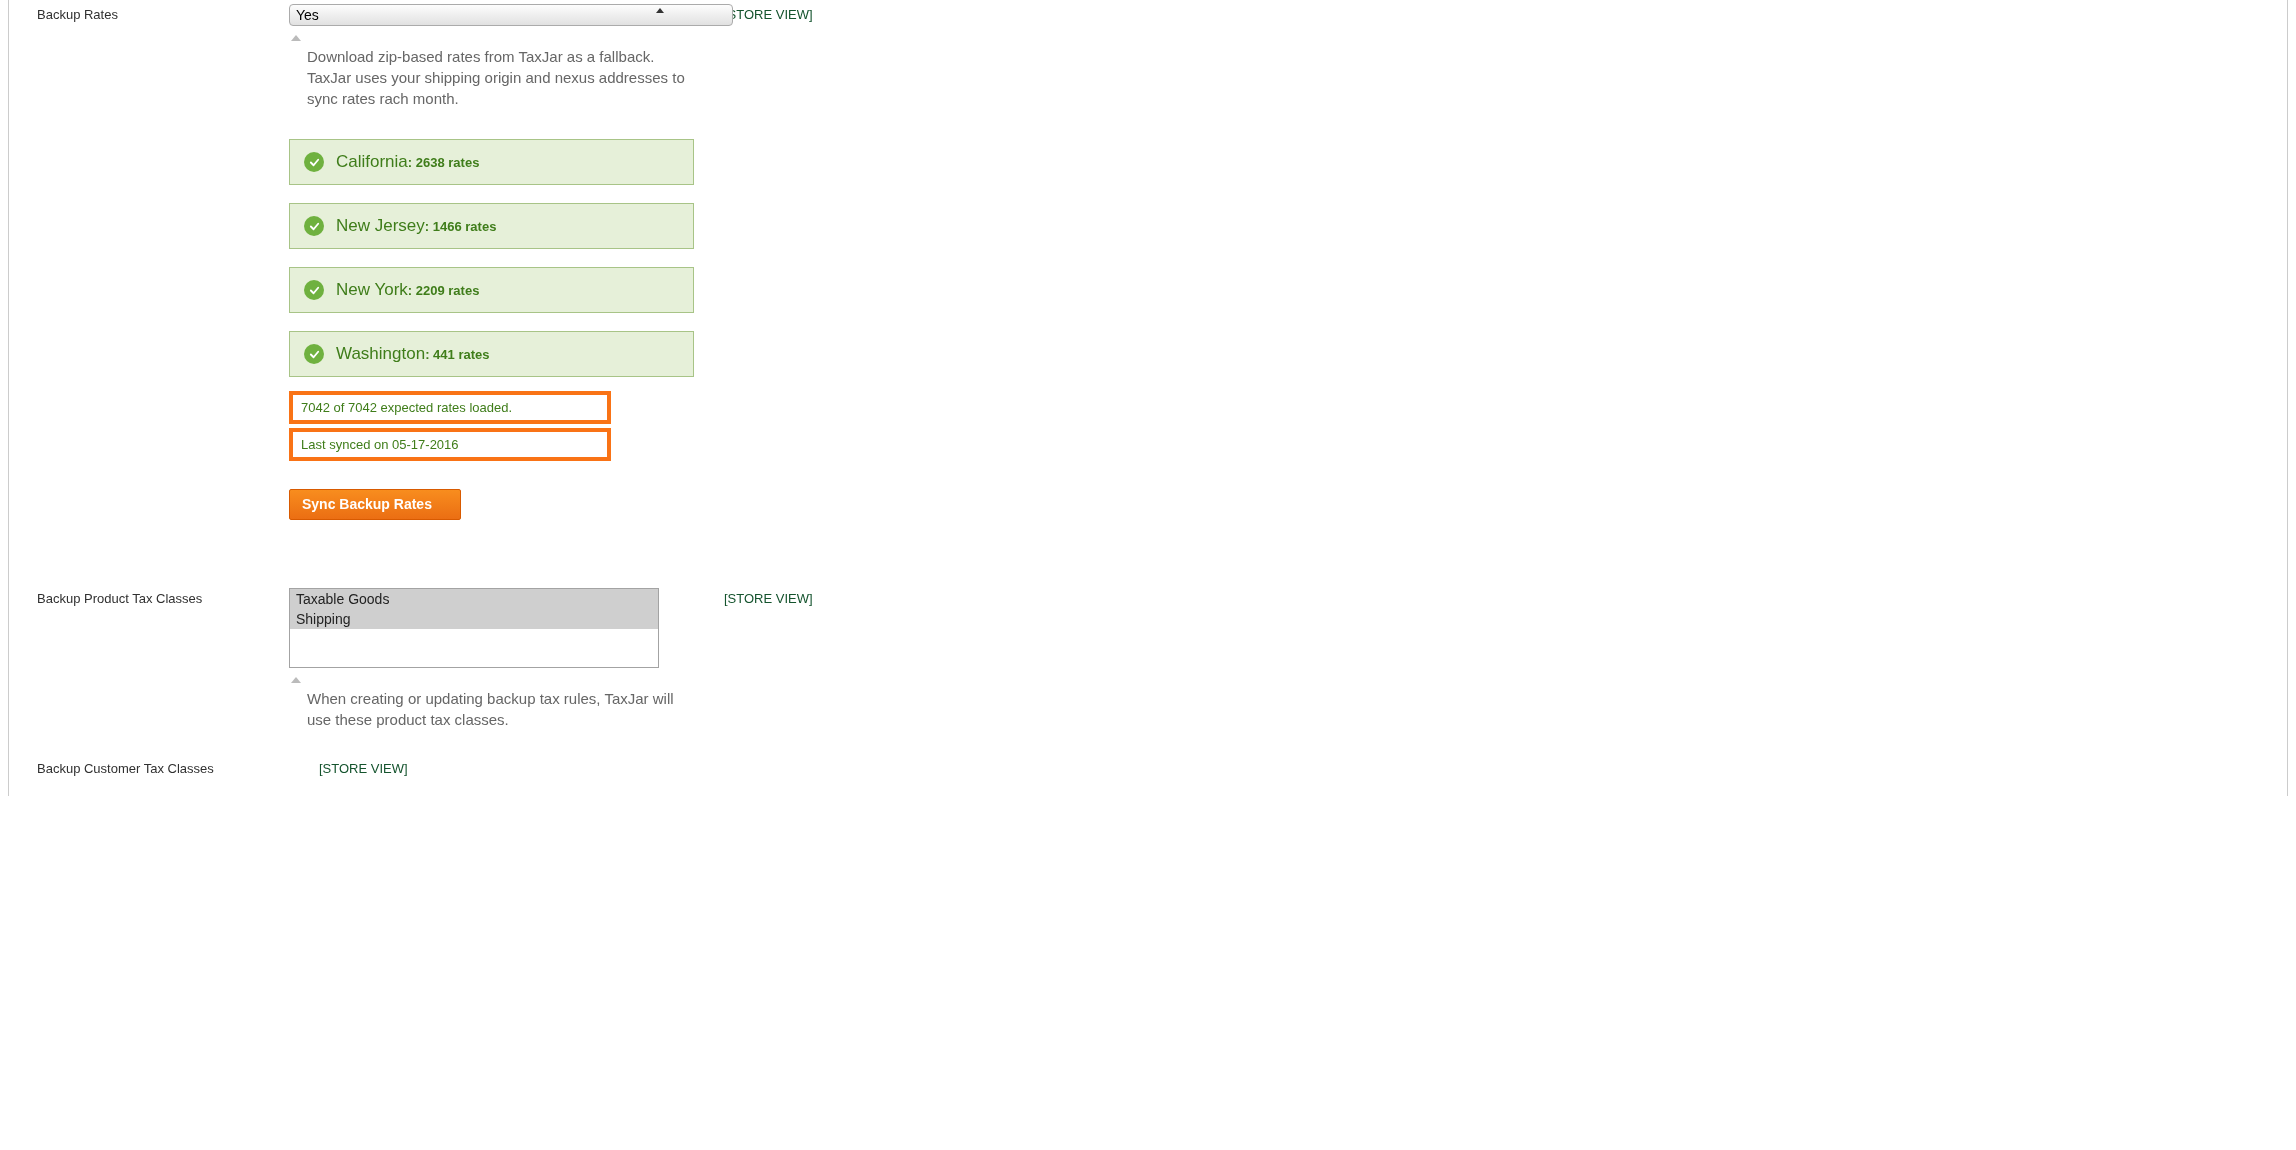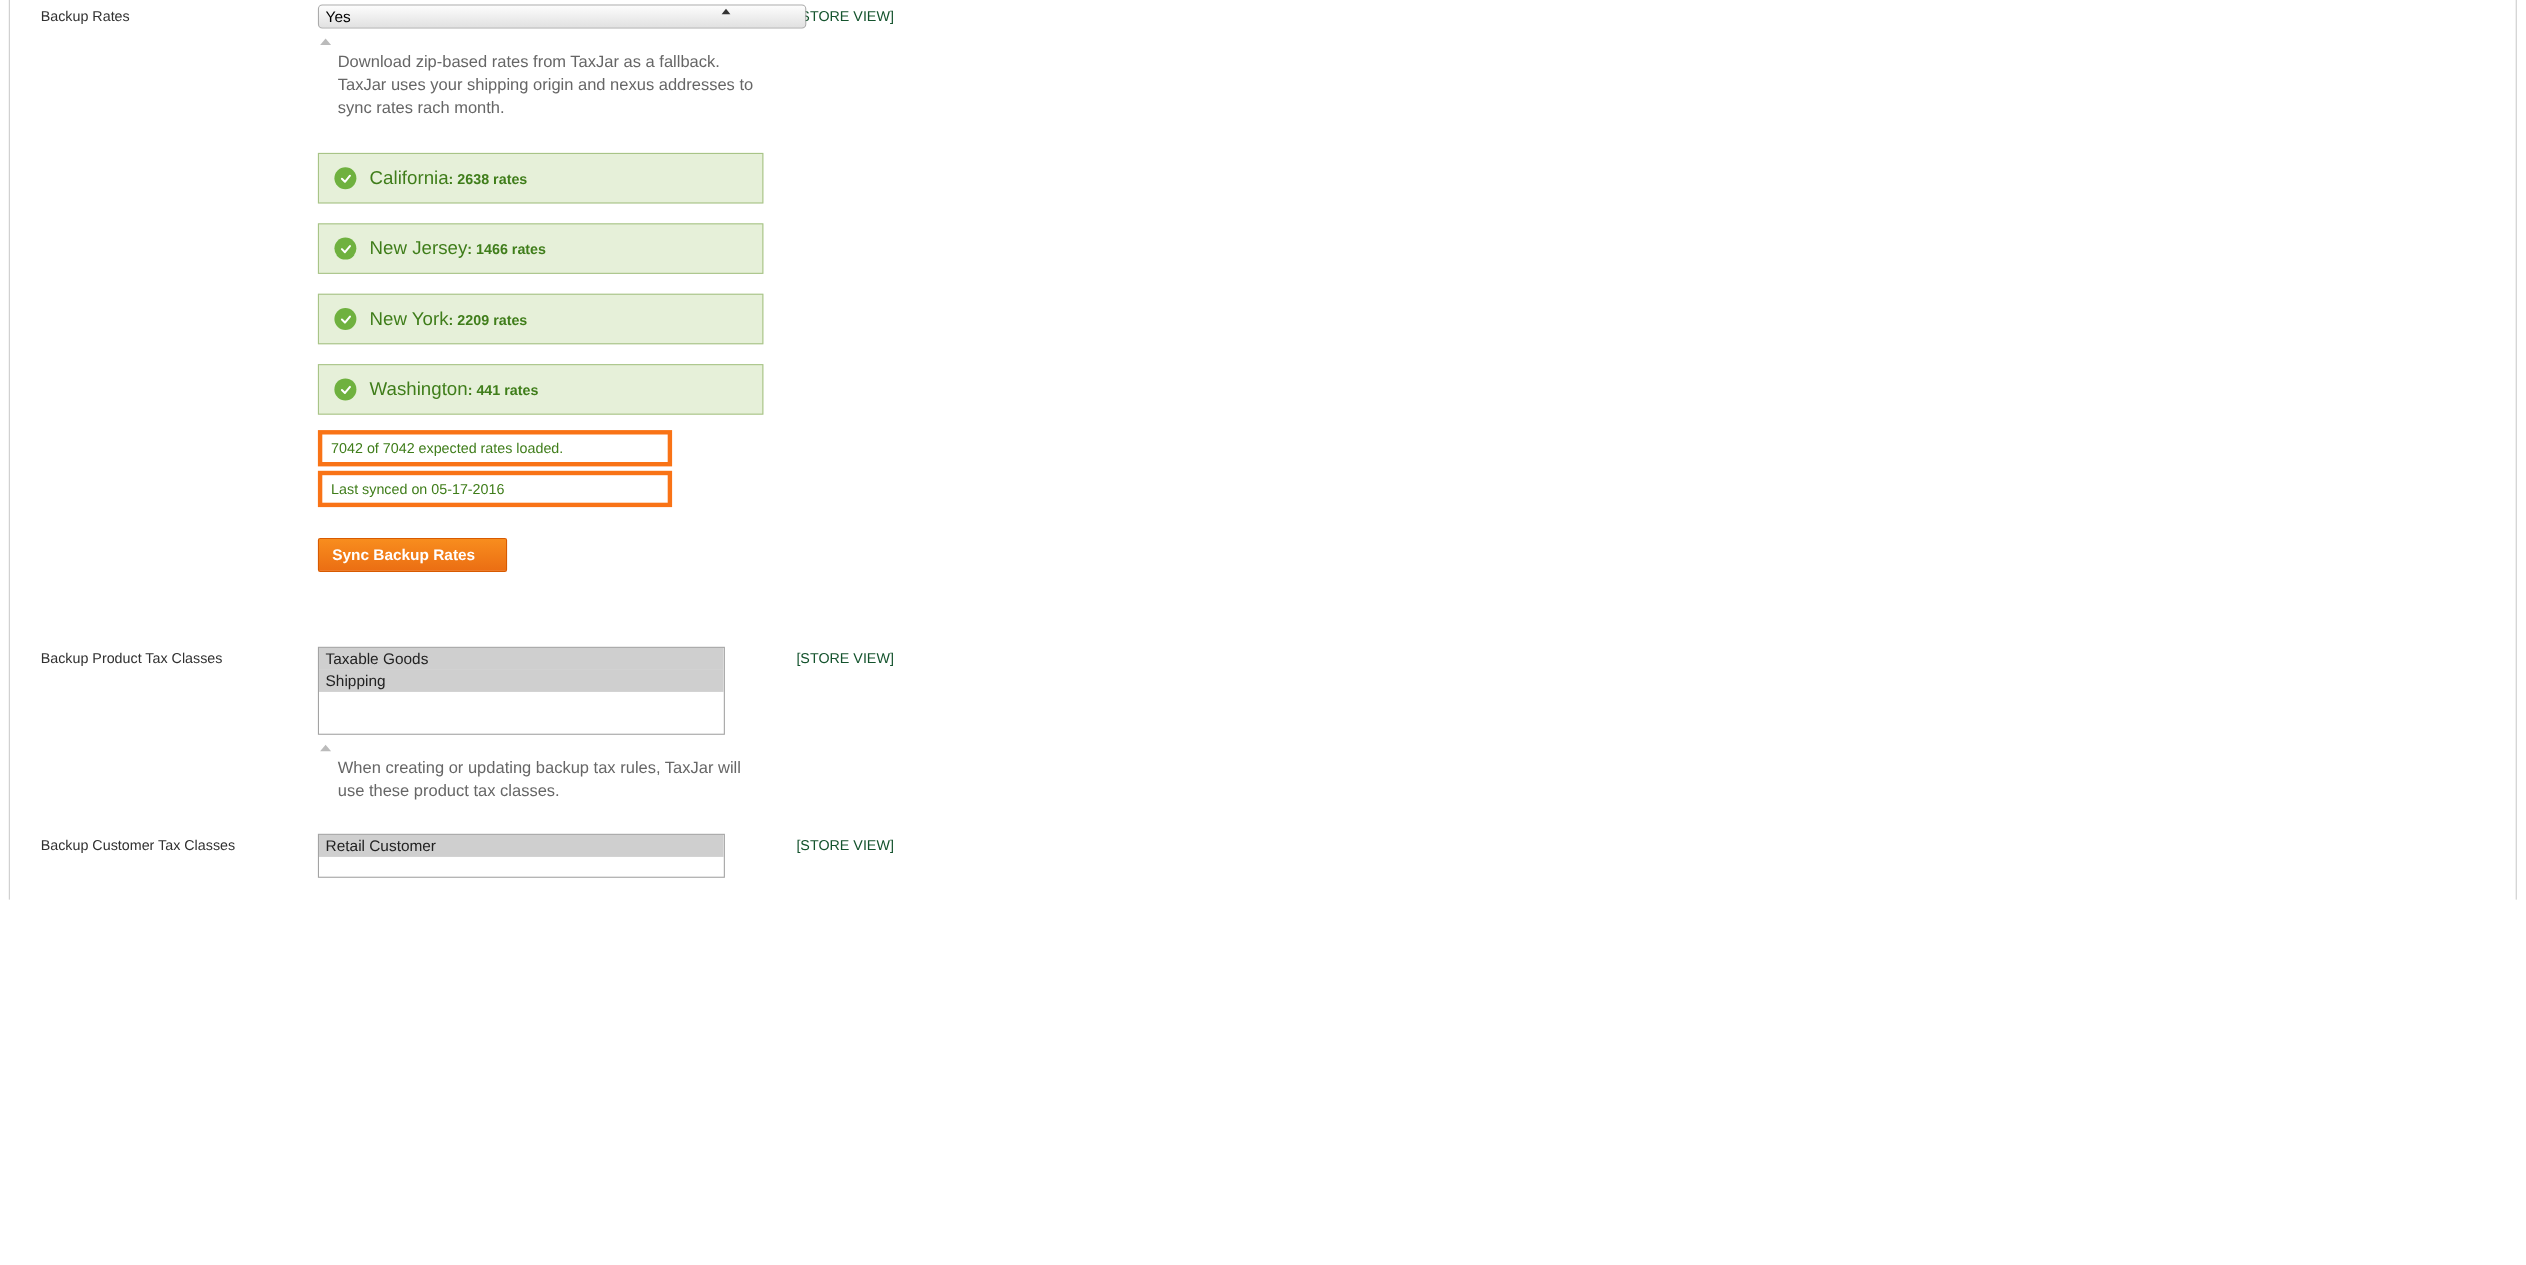--- a/index.html
+++ b/index.html
@@ -101,21 +101,16 @@
       <div class="note">
         <span class="note-arrow"></span>
         <span>When creating or updating backup tax rules, TaxJar will use these product tax classes.</span>
       </div>
     </div>
     <div class="scope-col">[STORE VIEW]</div>
   </div>
 
   <div class="form-row spaced2">
     <div class="label-col">Backup Customer Tax Classes</div>
-    <div class="control-col">
-      <div class="multiselect" id="ctc" style="height:40px;">
-          <div class="opt selected">Retail Customer</div>
-        </div>
-    </div>
     <div class="scope-col">[STORE VIEW]</div>
   </div>
 
 </div>
 
 </body></html>

